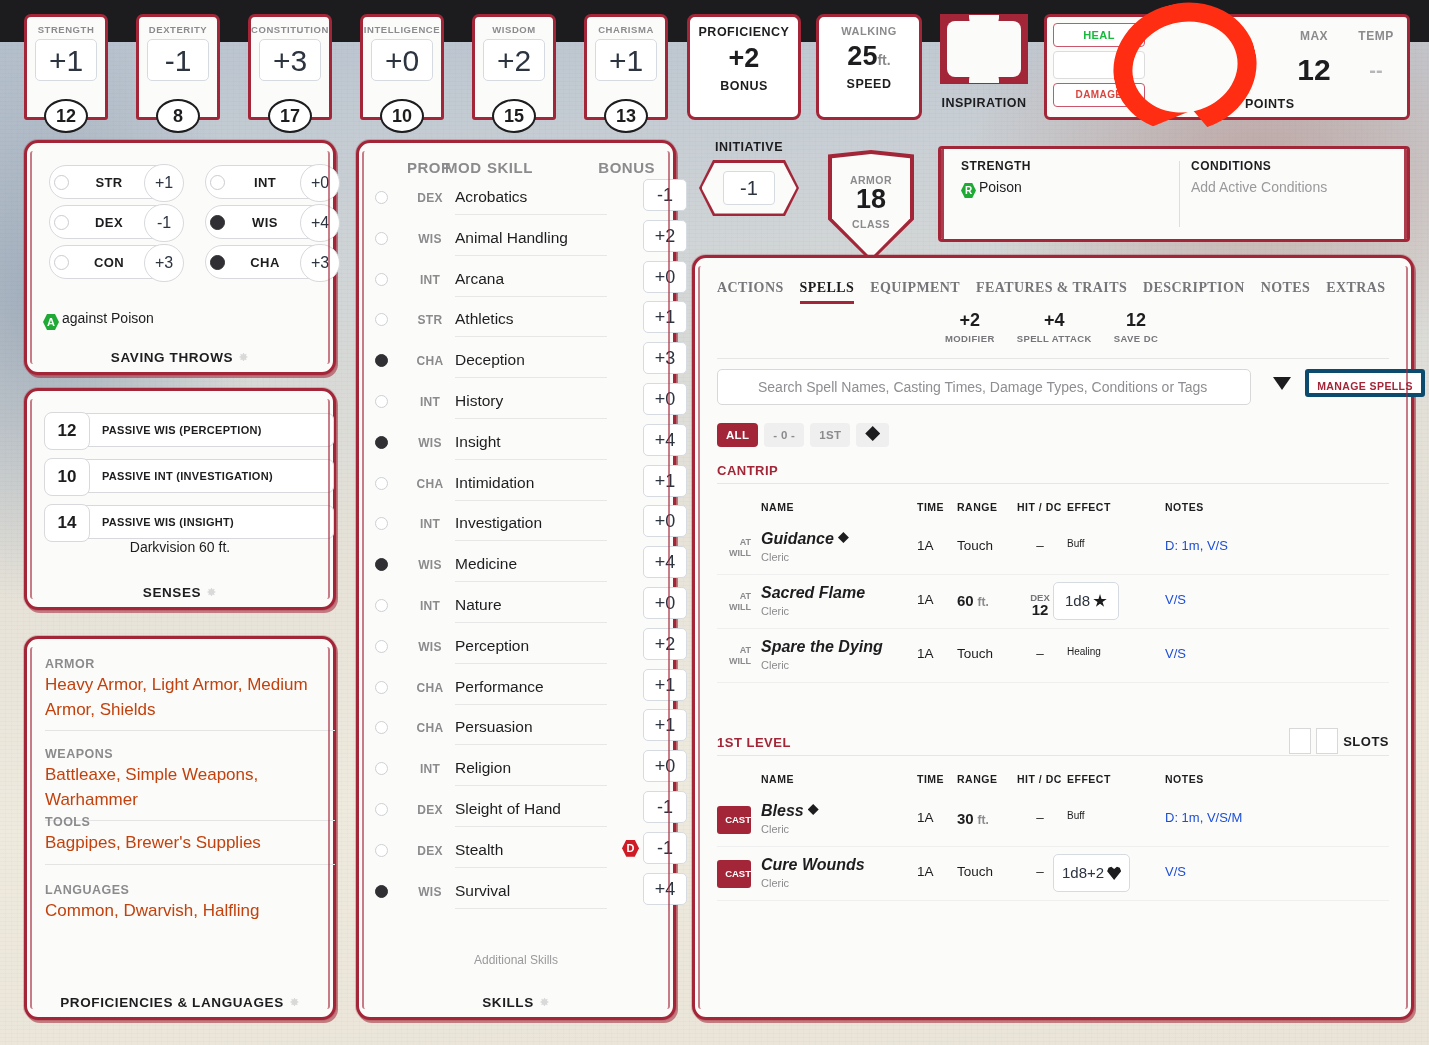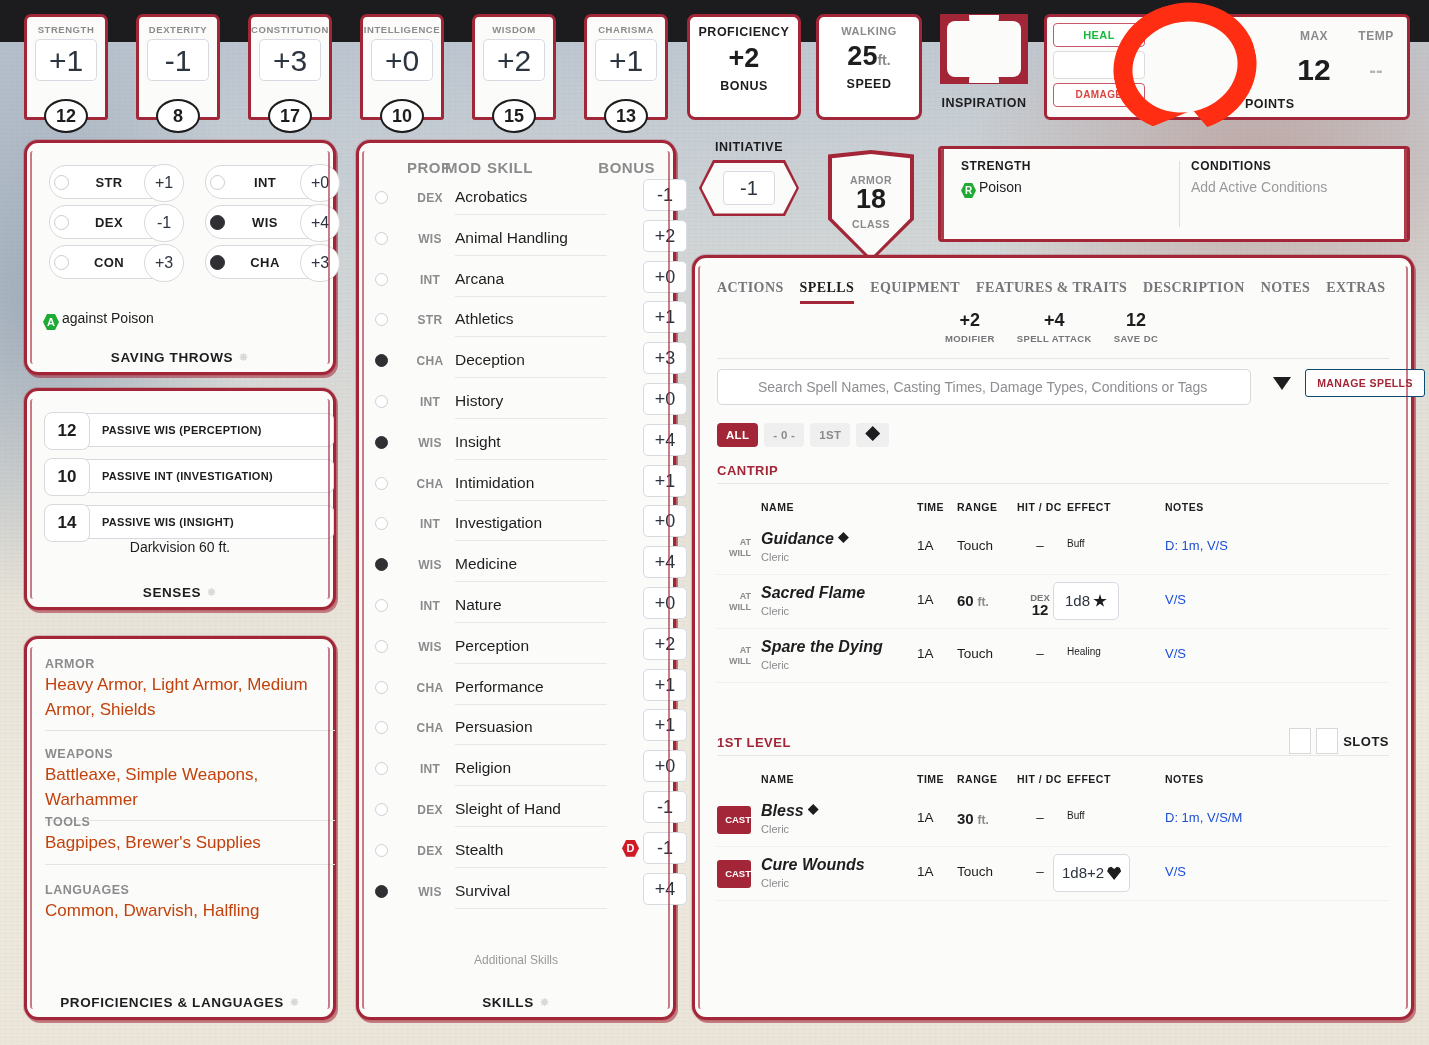--- a/index.html
+++ b/index.html
@@ -235,21 +235,21 @@
     border:1px solid #d8d8d8; border-radius:5px; background:#fff;
     font-size:14px; color:#6f6f73; padding-left:40px; font-family:inherit;
   }
   #spell-search::placeholder { color:#8e8e92; }
   .srch-ico { position:absolute; left:14px; top:9px; width:16px; height:16px; }
   .funnel { position:absolute; left:556px; top:8px; width:0; height:0;
     border-left:9px solid transparent; border-right:9px solid transparent; border-top:13px solid #1d1d1f;}
   .funnel:after { content:""; position:absolute; left:-2px; top:-13px; width:4px; height:10px; background:#1d1d1f;}
   #manage-spells {
     position:absolute; left:588px; top:0; width:120px; height:28px;
-    border:1px solid #0c4a6e; border-radius:3px; background:#fff;
+    border:4px solid #0c4a6e; border-radius:3px; background:#fff;
     color:#a32638; font-size:10.5px; font-weight:bold; letter-spacing:.4px;
     line-height:26px; text-align:center; cursor:pointer;
   }
   .pills { position:absolute; left:22px; top:165px;}
   .pill {
     display:inline-block; min-width:32px; height:24px; padding:0 9px; margin-right:6px;
     border-radius:4px; background:#efefef; color:#8b8b8e;
     font-size:11.5px; font-weight:bold; line-height:24px; text-align:center; letter-spacing:.3px;
   }
   .pill.on { background:#a32638; color:#fff;}

